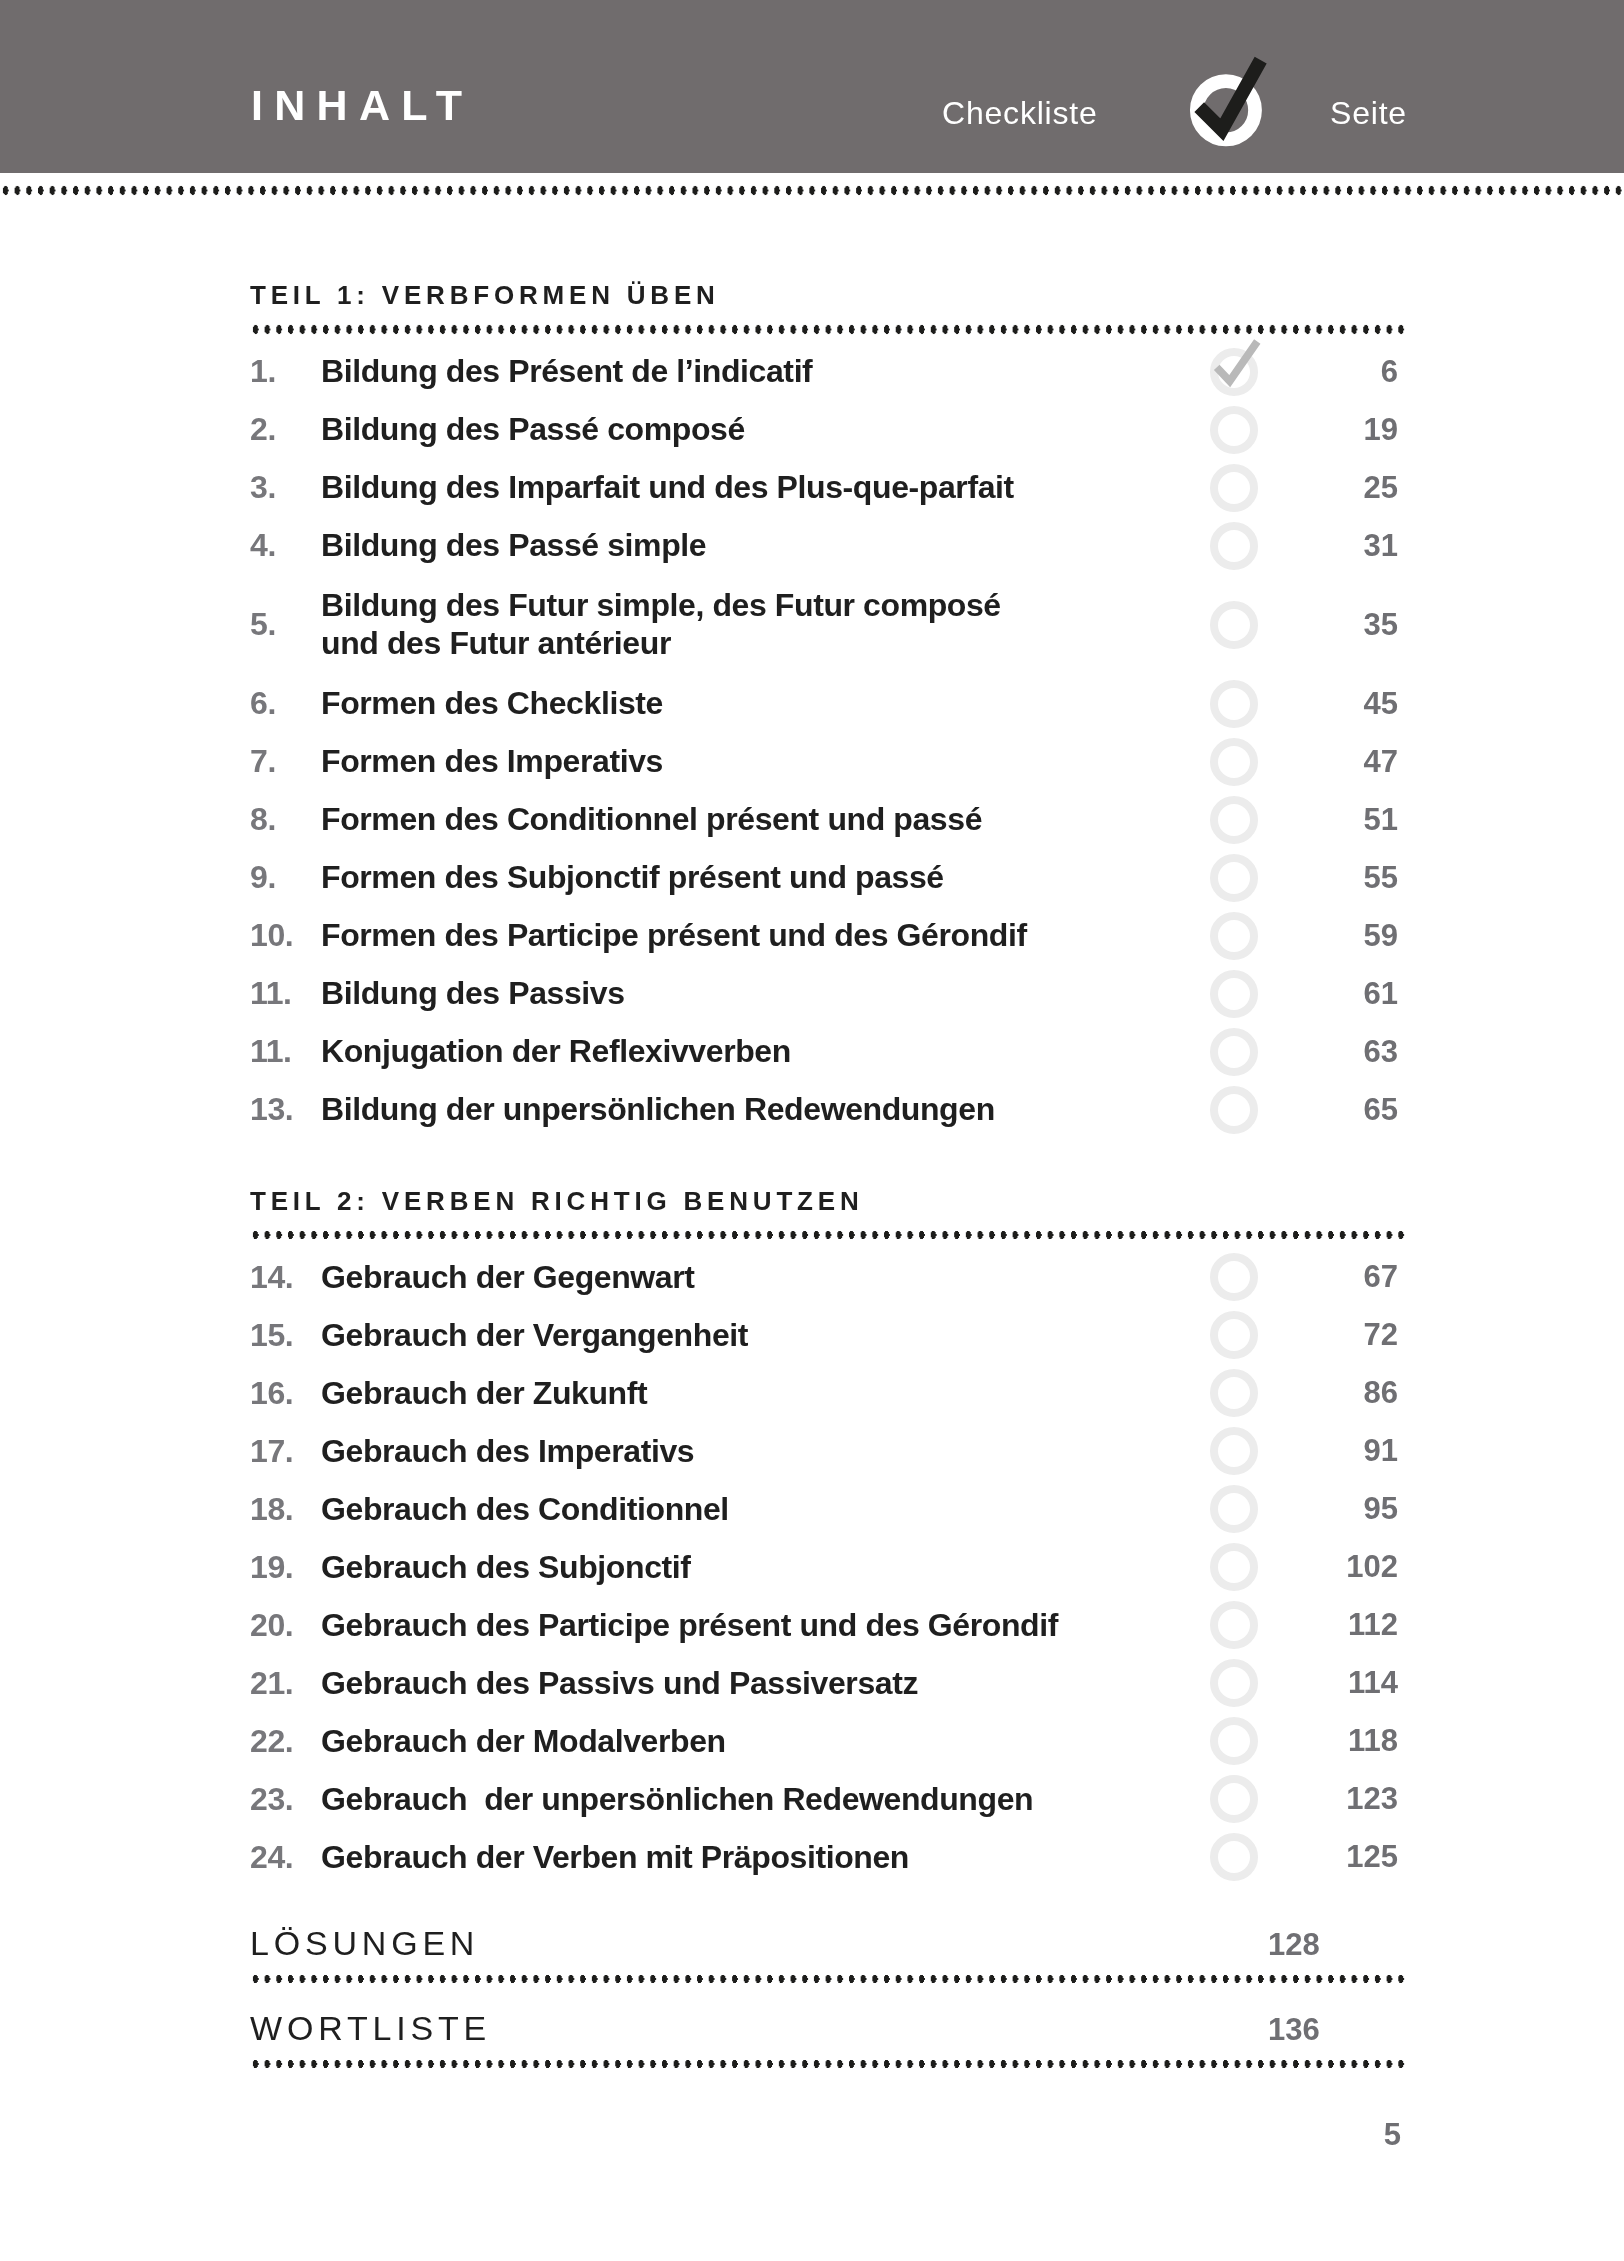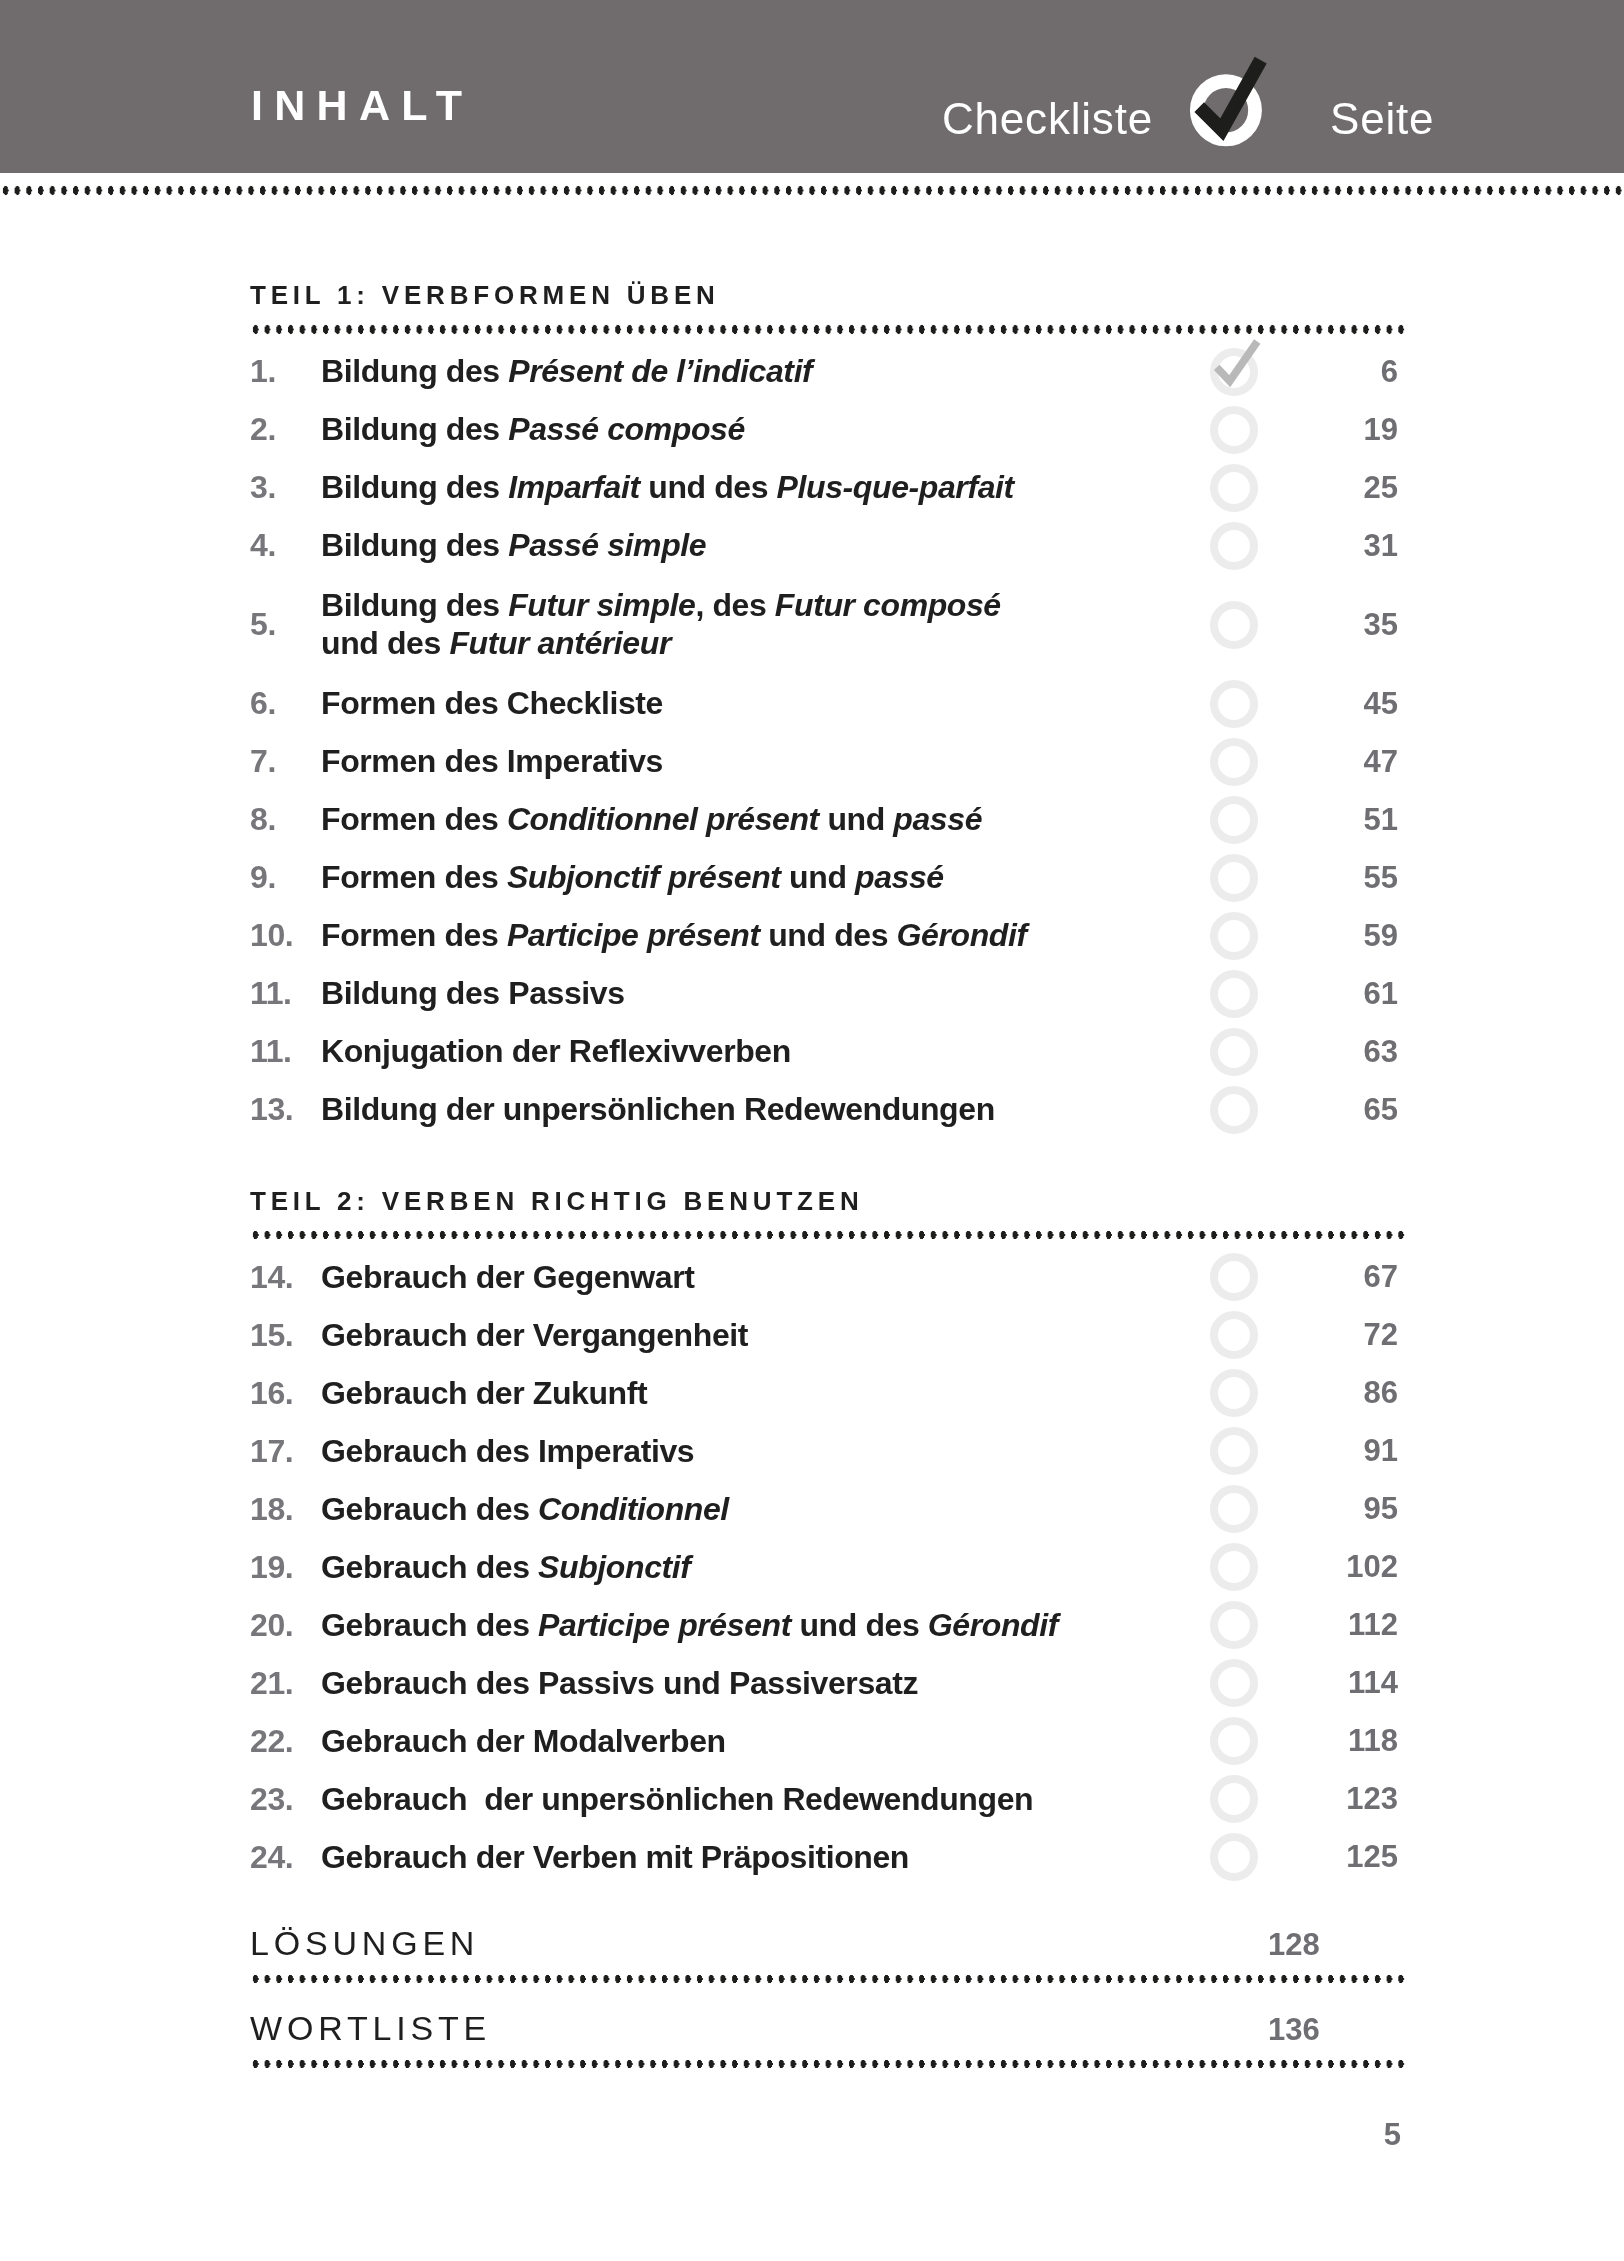--- a/index.html
+++ b/index.html
@@ -8,21 +8,21 @@
   }
   *{margin:0;padding:0;box-sizing:content-box;}
   html,body{background:#fff;}
   body{font-family:"Liberation Sans","DejaVu Sans",sans-serif;}
   #page{position:relative;width:1624px;height:2261px;background:#fff;overflow:hidden;}
 
   
   .header{position:absolute;top:0;left:0;width:1624px;height:173px;background:var(--header-bg);padding-left:21px;}
   .header .title{position:absolute;left:251px;top:84px;font-size:43px;font-weight:bold;
     letter-spacing:11.3px;color:#fff;line-height:1;}
-  .col-label{position:absolute;top:97px;font-size:44px;color:#fff;letter-spacing:0.8px;line-height:1;}
+  .col-label{position:absolute;top:97px;font-size:32px;color:#fff;letter-spacing:0.8px;line-height:1;}
   .lbl-checkliste{left:942px;}
   .lbl-seite{left:1330px;}
   .header-icon{position:absolute;left:1175px;top:44px;width:97px;height:97px;overflow:visible;}
 
   
   .dotline{height:10.5px;background-image:radial-gradient(ellipse 2.8px 4.4px at 5.6px 5.2px,var(--dots) 97%,transparent 100%);
     background-size:11.7px 10.5px;background-repeat:repeat-x;}
   .dotline.full{position:absolute;top:185px;left:0;width:1624px;}
 
   
@@ -31,21 +31,21 @@
   .section-heading{font-size:26px;font-weight:bold;letter-spacing:4.8px;color:var(--text);line-height:1.2;}
   .section .dotline{margin-top:13px;}
   .rows{margin-top:8px;}
 
   .row{display:grid;grid-template-columns:71px 873px 80px 1fr;align-items:center;
     box-sizing:border-box;min-height:58px;padding:4.8px 0;}
   .row.tall{min-height:100px;}
   .row .num{font-size:32px;font-weight:bold;color:var(--muted);letter-spacing:-0.4px;line-height:1.18;}
   .row .title{font-size:32px;font-weight:bold;color:var(--text);letter-spacing:-0.4px;
     line-height:1.18;white-space:pre-wrap;}
-  .it{font-style:italic;}
+  .it{}
   .circle-wrap{position:relative;width:48px;height:48px;justify-self:center;}
   .circle{box-sizing:border-box;display:block;width:48px;height:48px;border:8.9px solid var(--ring);border-radius:50%;}
   .check-svg{display:none;position:absolute;left:-3.2px;top:-13px;overflow:visible;}
   .circle-wrap.checked .check-svg{display:block;}
   .check-svg path{stroke:var(--check);}
   .row .page{font-size:31px;font-weight:bold;color:var(--page-num);text-align:right;padding-right:8px;letter-spacing:0;}
 
   
   .footer-block{margin-top:24px;}
   .section + .footer-block{margin-top:37px;}

